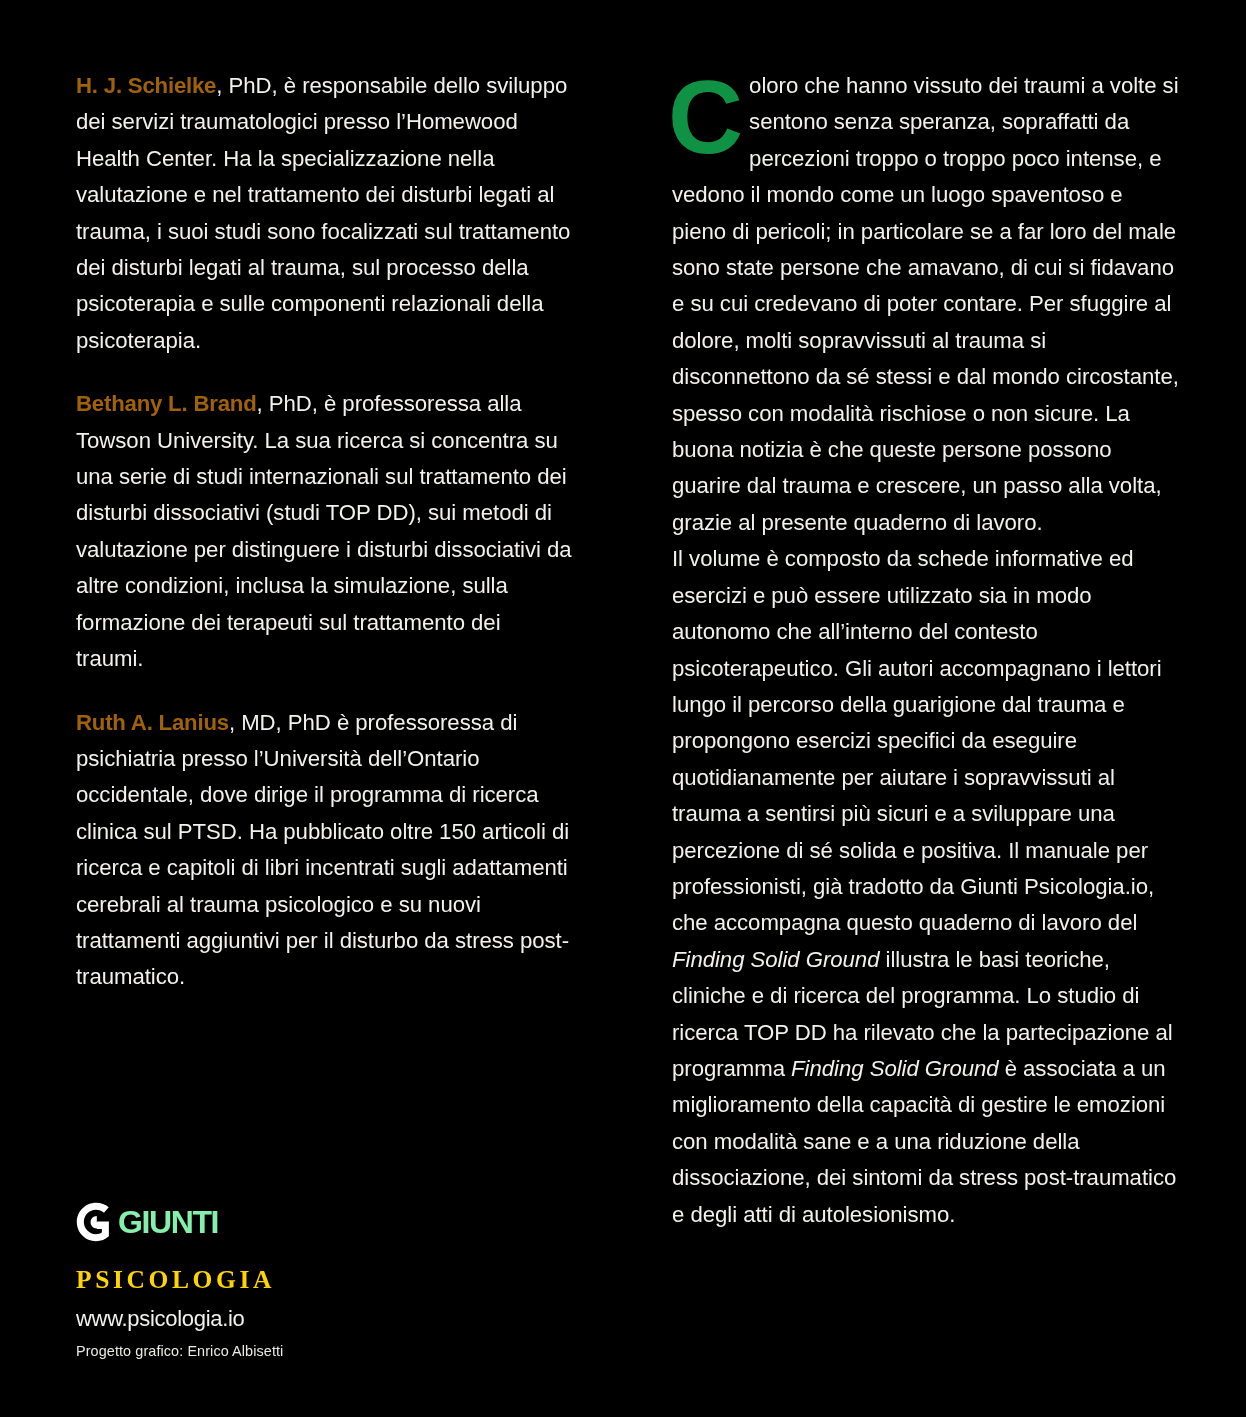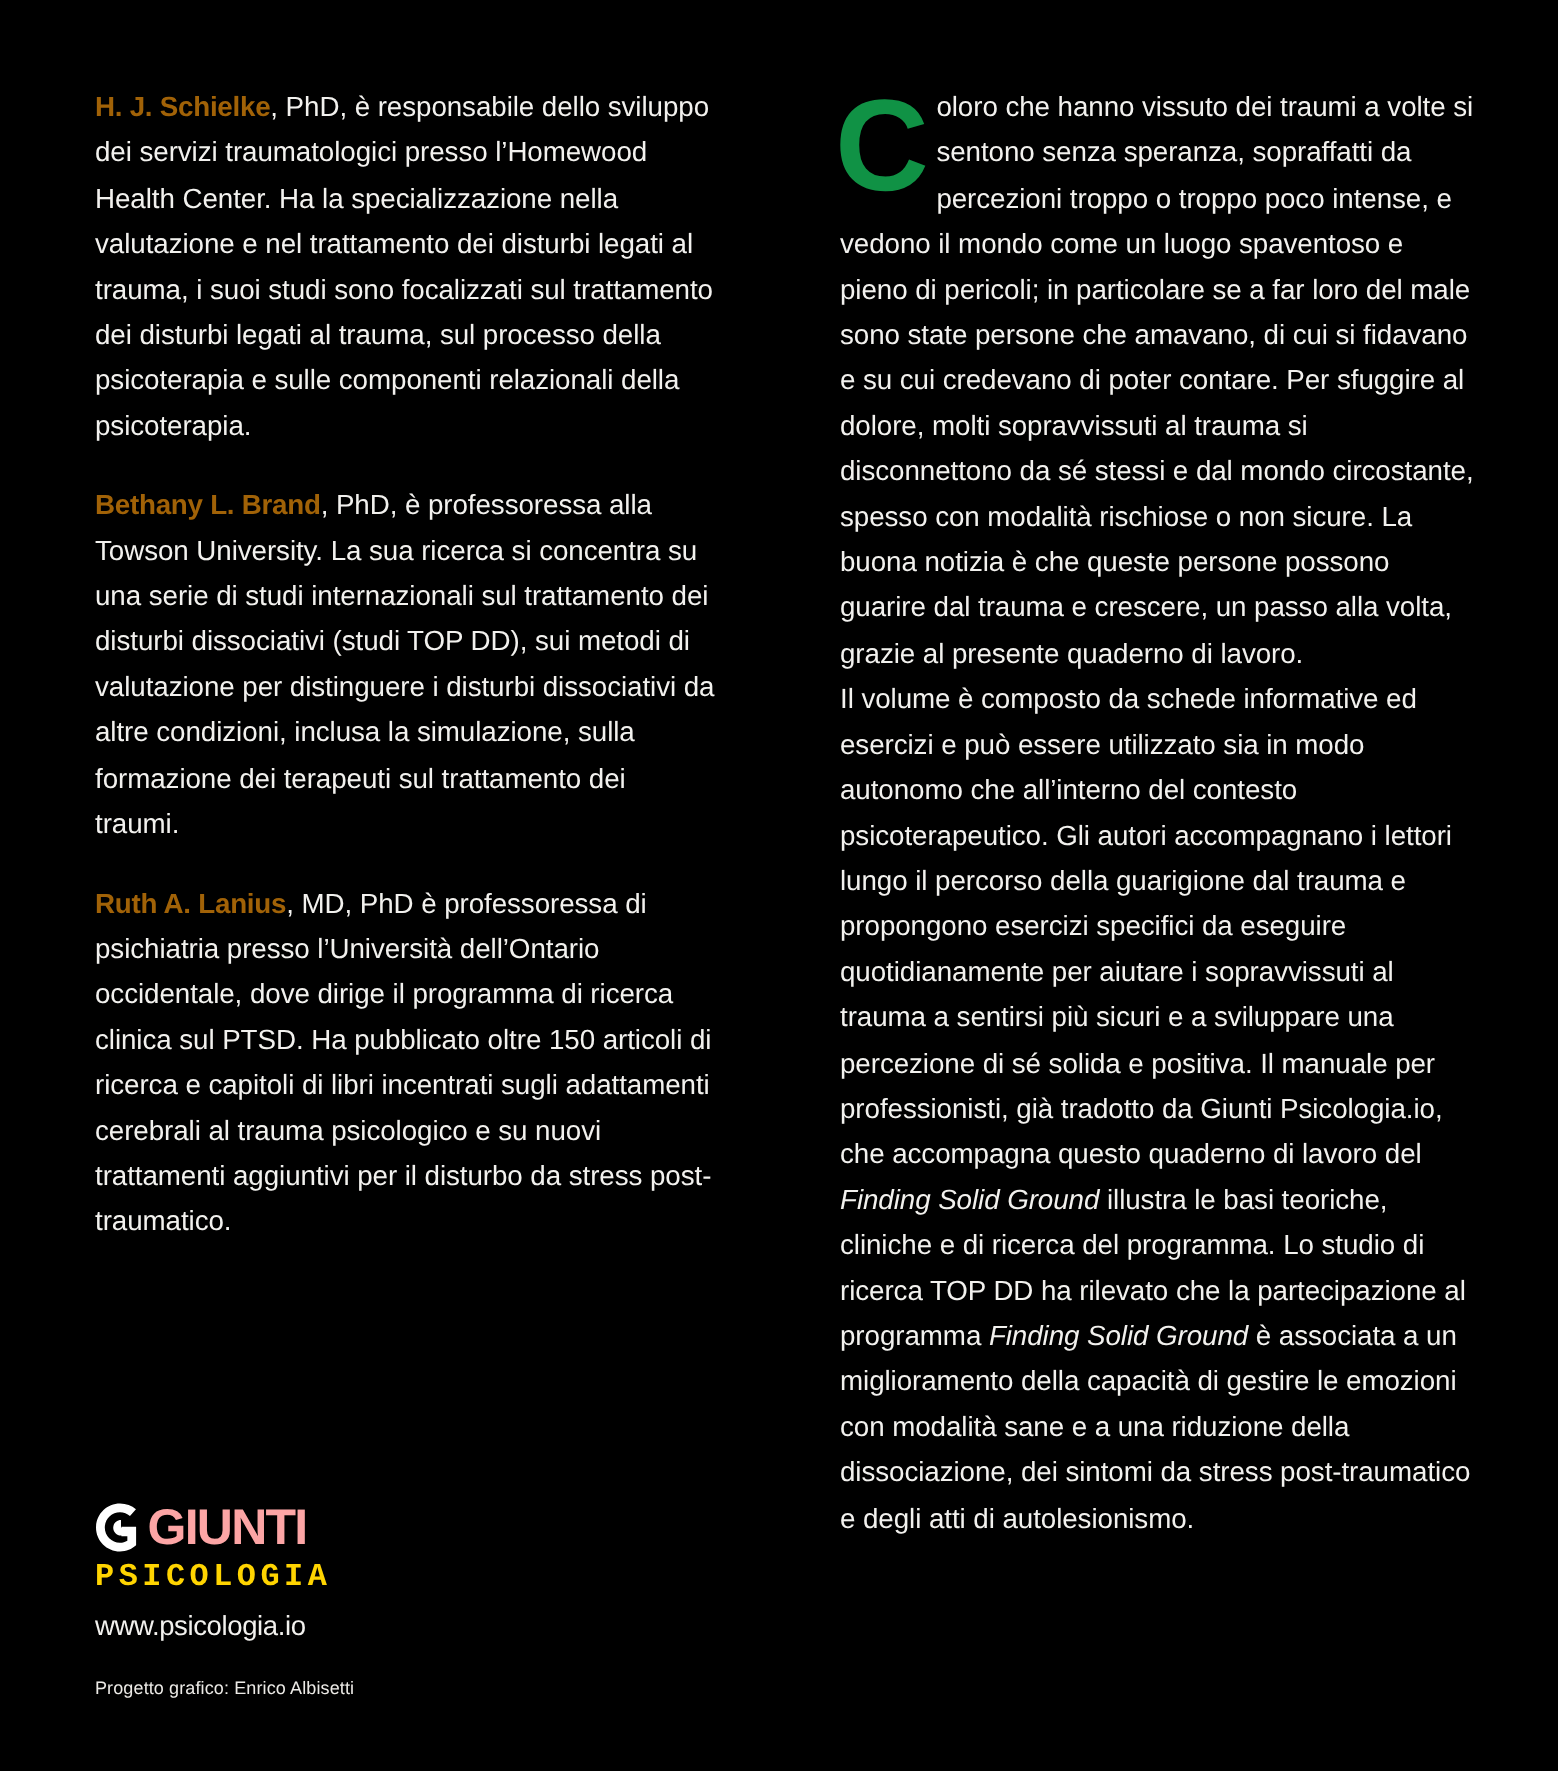--- a/index.html
+++ b/index.html
@@ -88,35 +88,35 @@
     height: 46px;
   }
   .logo-mark {
     width: 40px;
     height: 40px;
     flex: 0 0 40px;
     margin-right: 2px;
     display: block;
   }
   .logo-word {
-    color: #fca5a5;
+    color: #86efac;
     font-weight: 700;
-    font-size: 40px;
+    font-size: 32px;
     line-height: 44px;
     letter-spacing: -1.4px;
     font-family: "Liberation Sans", sans-serif;
   }
   .logo-sub {
     color: #FFD400;
     font-weight: 700;
     font-size: 25.5px;
     line-height: 30px;
     letter-spacing: 3.6px;
-    margin-top: 2px;
-    font-family: Liberation Mono, monospace;
+    margin-top: 20px;
+    font-family: Liberation Serif, serif;
   }
   .logo-url {
     color: #f2f1ee;
     font-weight: 400;
     font-size: 22px;
     line-height: 34px;
     letter-spacing: -0.3px;
     margin-top: 7px;
     font-family: "Liberation Sans", sans-serif;
   }

